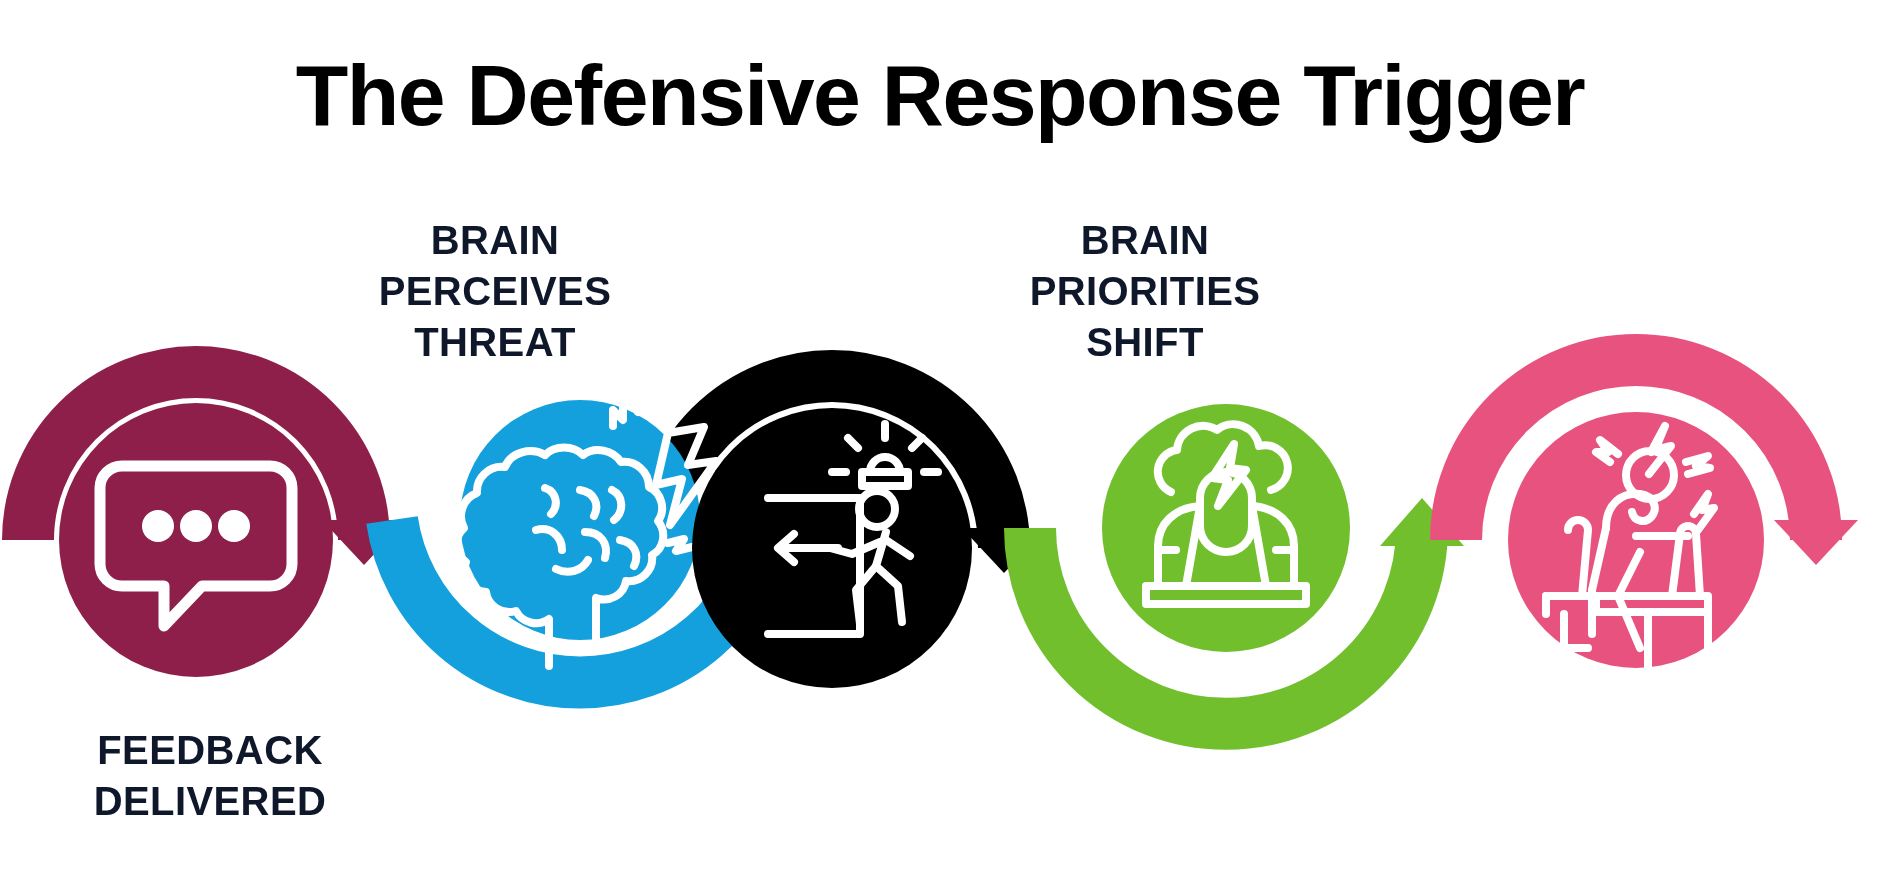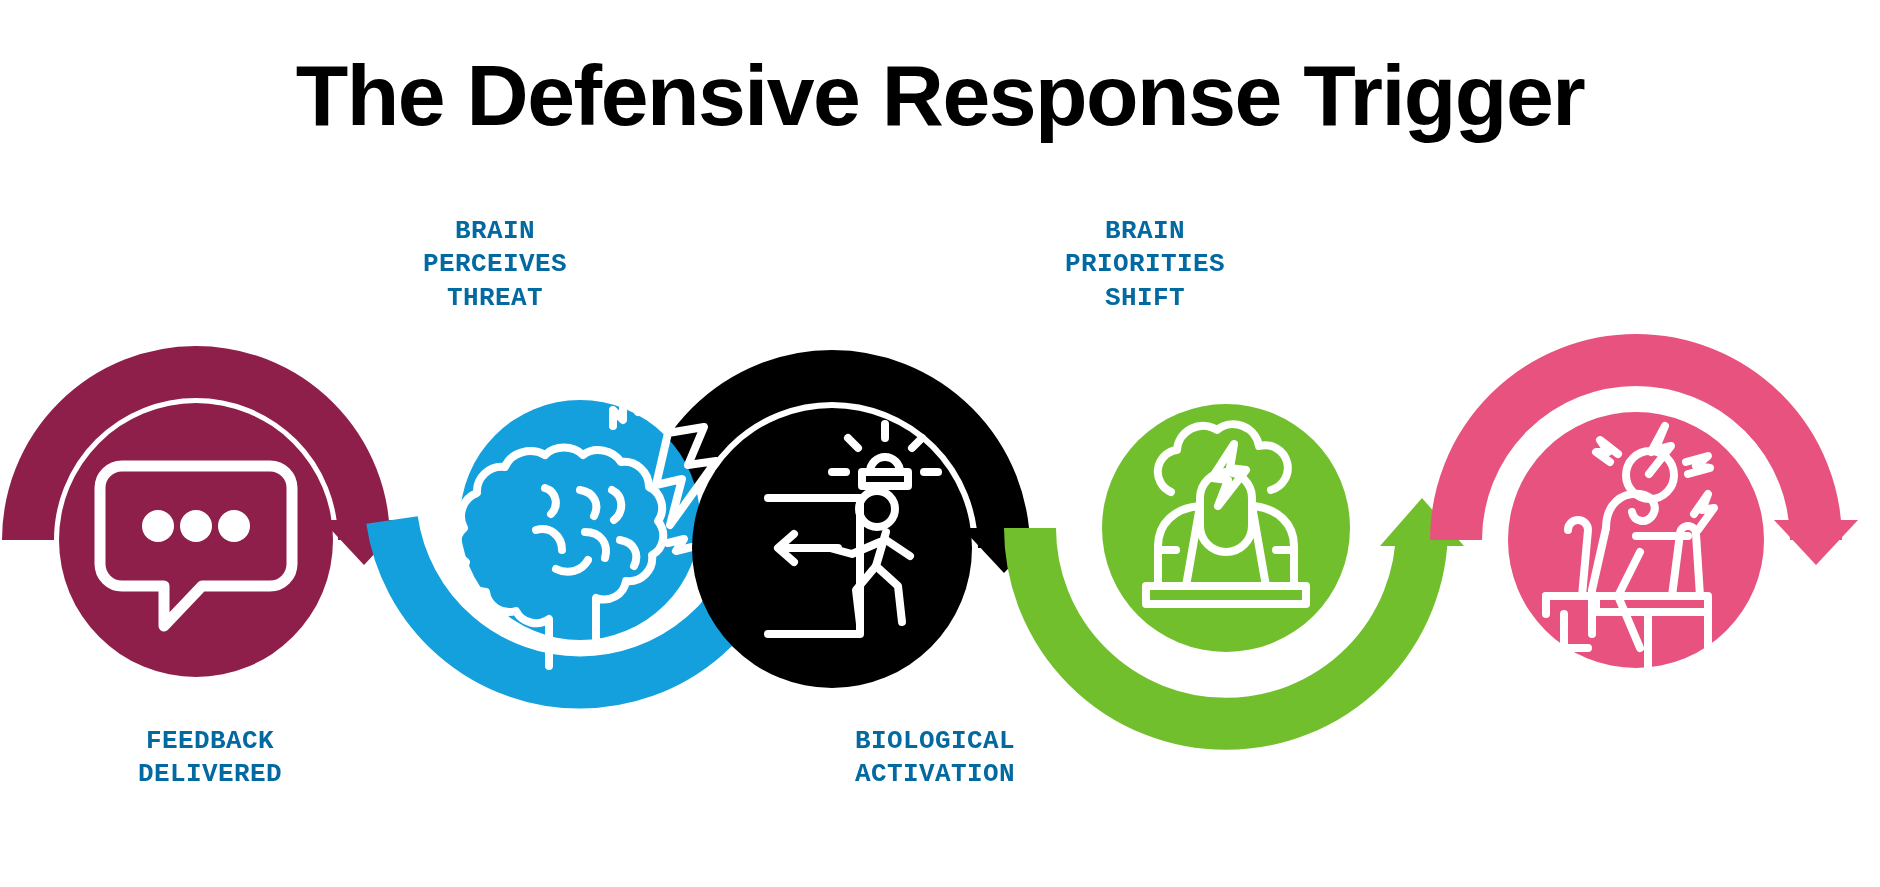--- a/index.html
+++ b/index.html
@@ -38,26 +38,26 @@
   .flowsvg {
     position: absolute;
     top: 0;
     left: 0;
     width: 1880px;
     height: 887px;
   }
   .step-label {
     position: absolute;
     text-align: center;
-    font-family: Liberation Mono, monospace;
+    font-family: Liberation Sans, sans-serif;
     font-weight: bold;
-    font-size: 26px;
+    font-size: 40px;
     line-height: 1.28;
     letter-spacing: 0.4px;
-    color: #0369a1;
+    color: #0f172a;
     white-space: pre-line;
   }
   .lbl-1 { left: 25px;   top: 705px; width: 370px; }
   .lbl-2 { left: 310px;  top: 195px; width: 370px; }
   .lbl-3 { left: 725px;  top: 705px; width: 420px; }
   .lbl-4 { left: 935px;  top: 195px; width: 420px; }
   .lbl-5 { left: 1485px; top: 670px; width: 390px; }
 </style>
 </head>
 <body>
@@ -211,19 +211,17 @@
         <path d="M 1672 576 l 8 -62 a 8 8 0 0 1 16 0 l 4 62"></path>
       </g>
     </g>
   </svg>
 
   <div class="step-label lbl-1">FEEDBACK
 DELIVERED</div>
   <div class="step-label lbl-2">BRAIN
 PERCEIVES
 THREAT</div>
-  <div class="step-label lbl-3">BIOLOGICAL
-ACTIVATION</div>
   <div class="step-label lbl-4">BRAIN
 PRIORITIES
 SHIFT</div>
 
 </div>
 
 </body></html>

